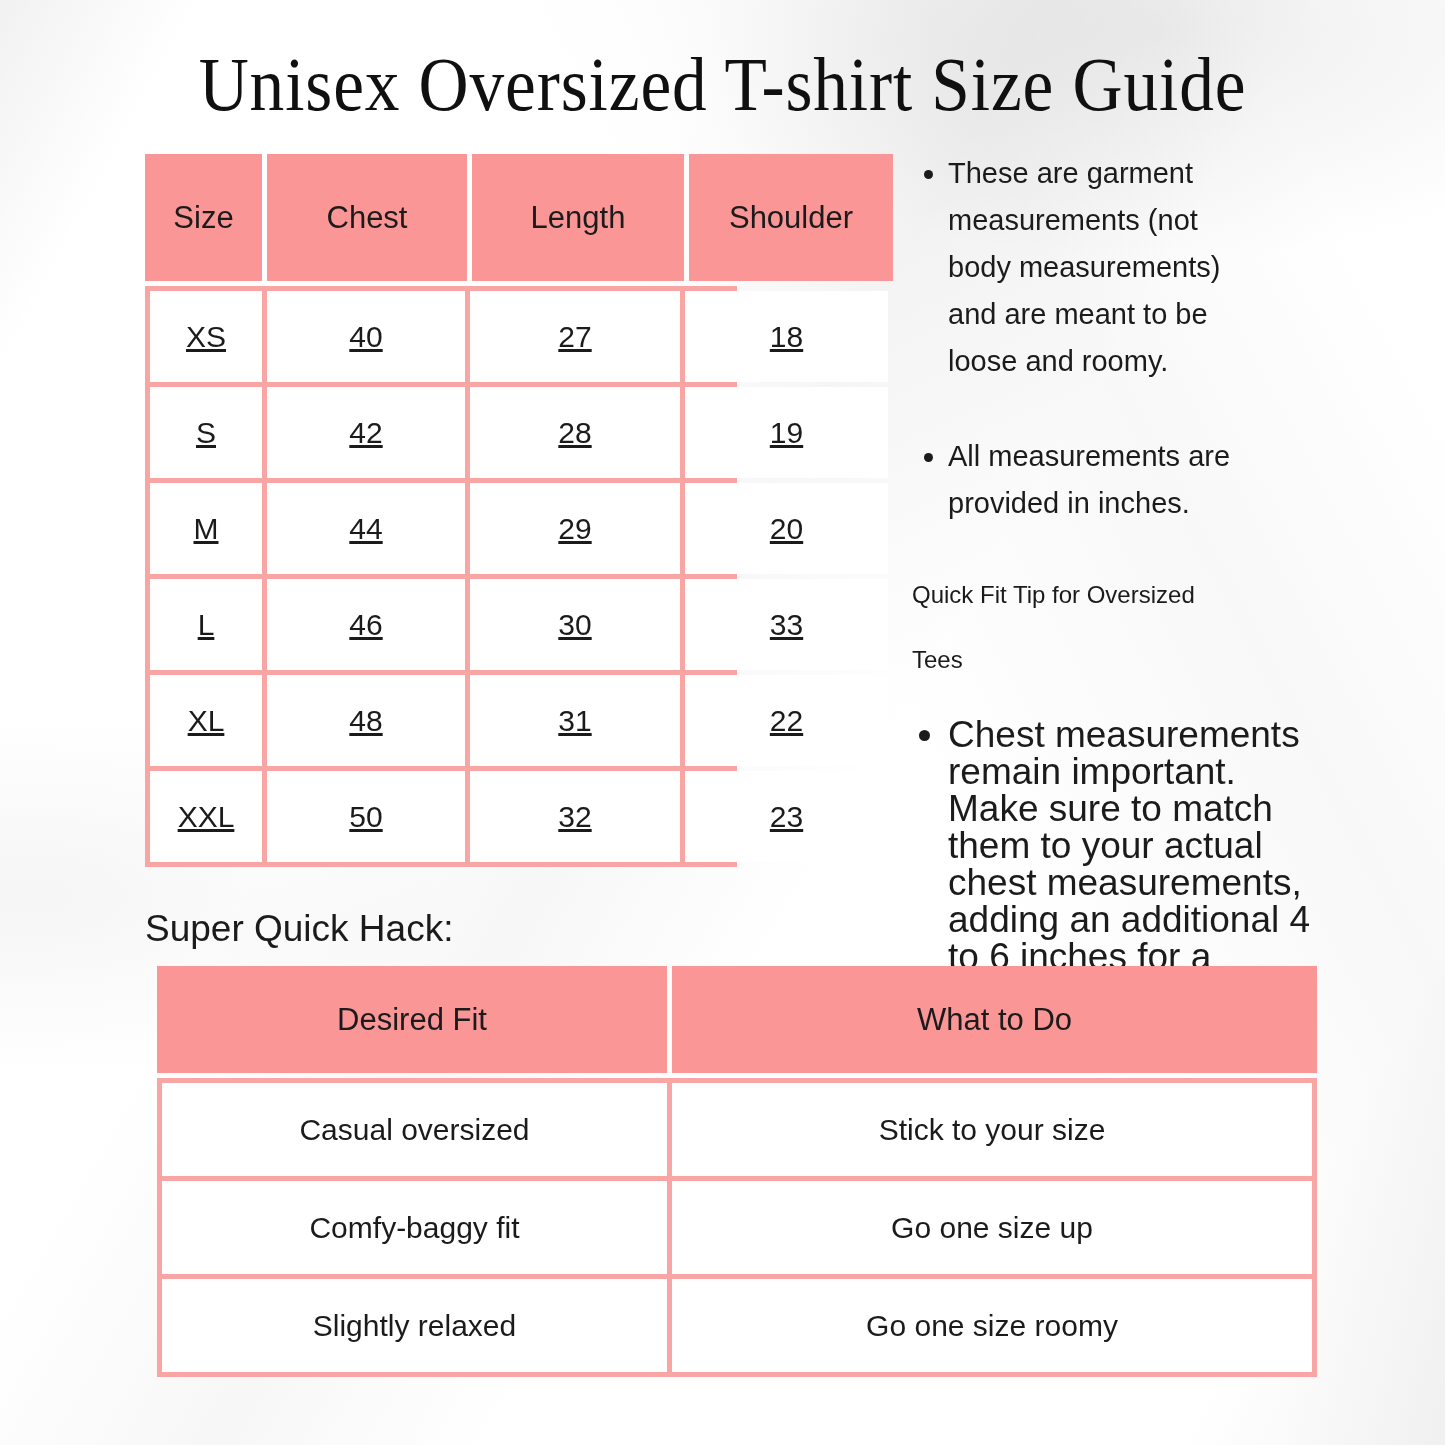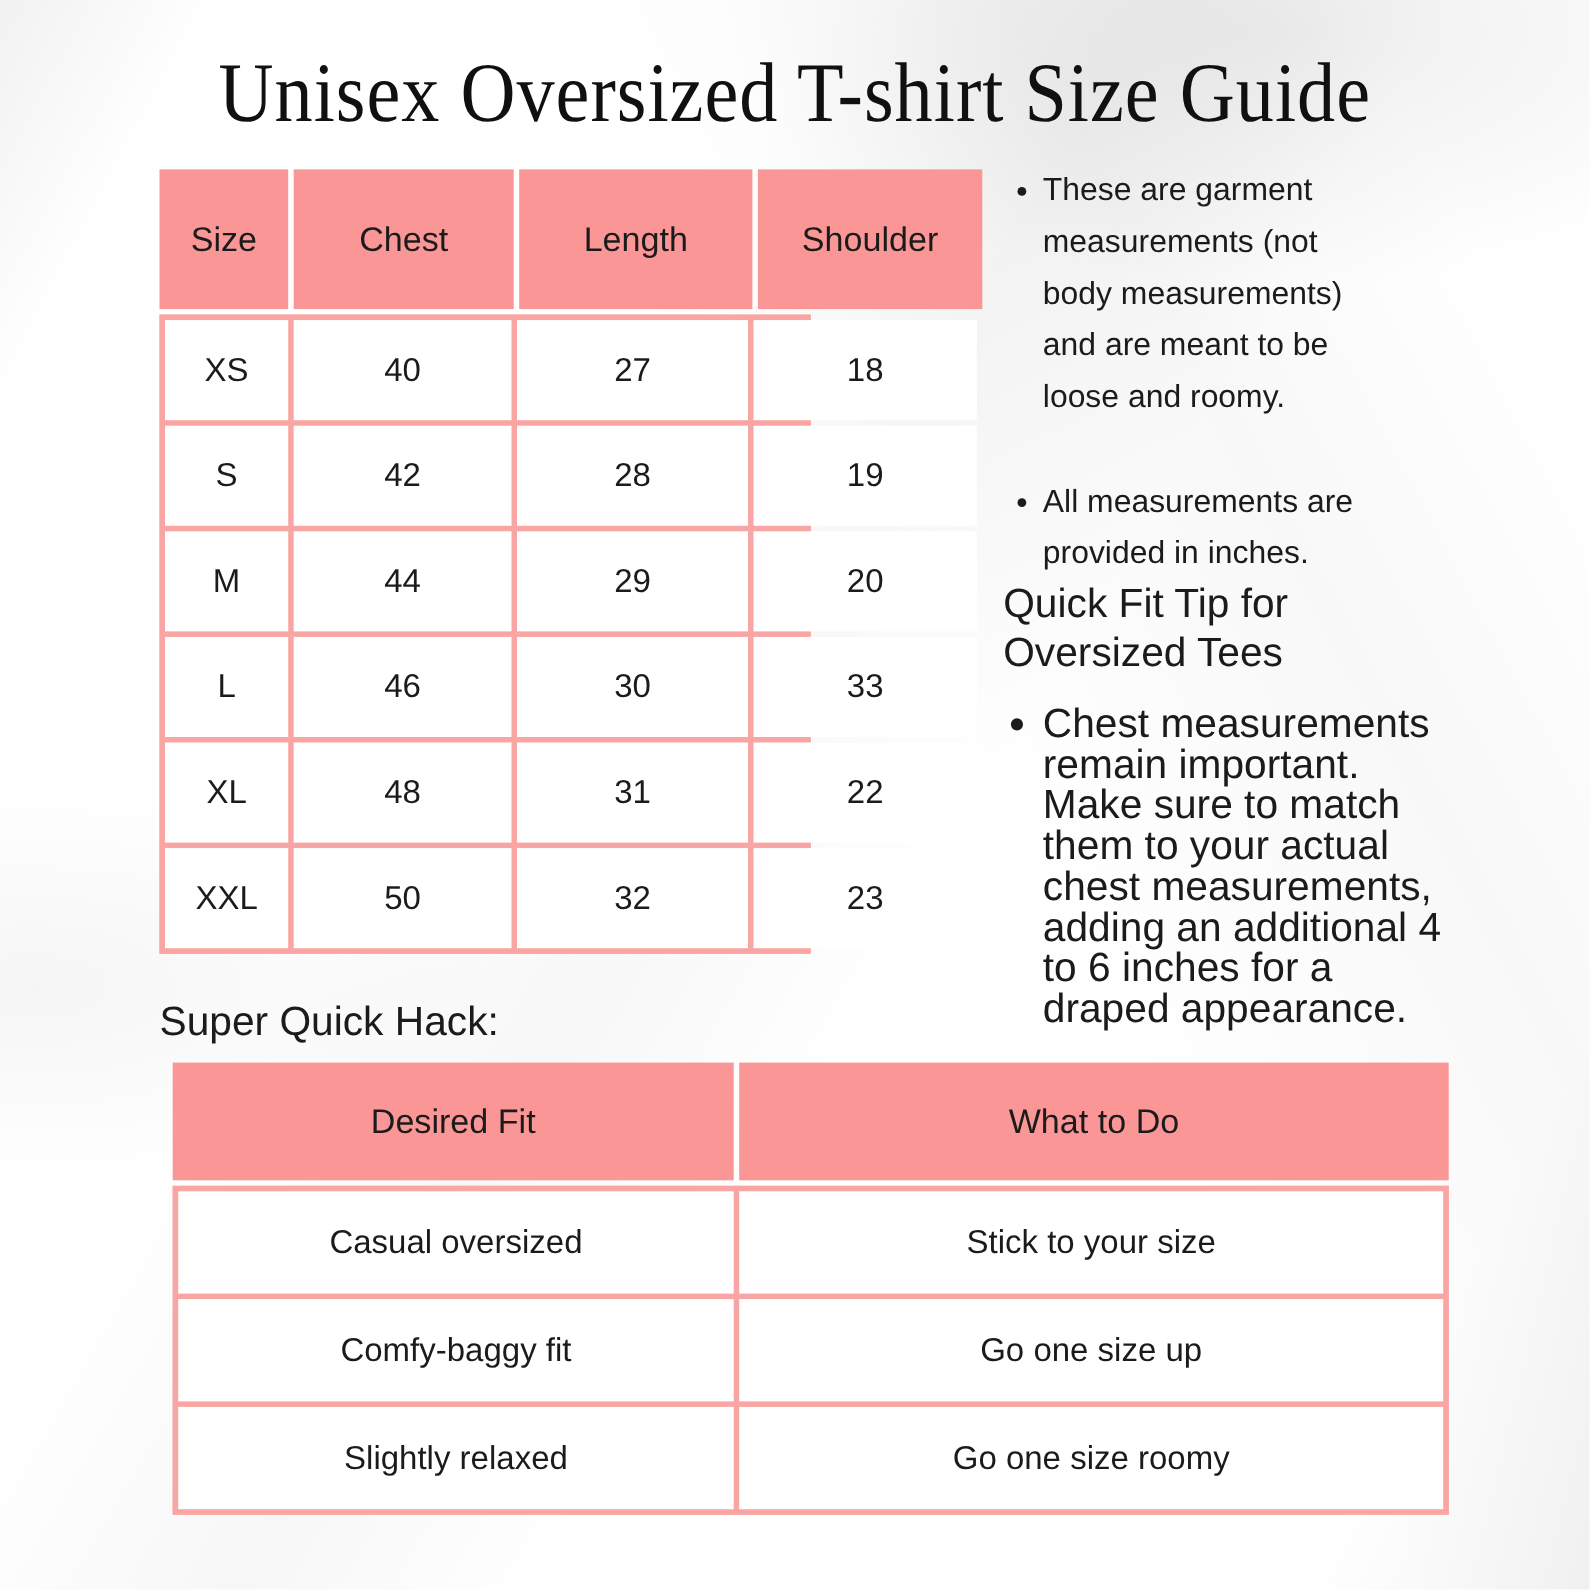--- a/index.html
+++ b/index.html
@@ -46,29 +46,30 @@
   }
   .stable .body{
     margin-top:5px;
     display:grid; grid-template-columns:112px 198px 210px 203px; gap:5px;
     background:var(--pink-grid); border:5px solid var(--pink-grid);
   }
   .stable .body .cell{
     height:91px; background:#fff;
     display:flex; align-items:center; justify-content:center;
     font-size:30px;
+    text-decoration:underline;
   }
   
   .notes{position:absolute; left:912px; top:150px; width:410px;}
   .notes ul{list-style:disc; padding-left:36px;}
   .notes ul.main{width:345px; font-size:29px; line-height:47px; font-weight:500;}
   .notes ul.main li + li{margin-top:48px;}
   .tip-heading{
-    width:330px;
-    font-size:37px; line-height:44px; font-weight:500;
+    margin-top:35px; width:330px;
+    font-size:24px; line-height:65px; font-weight:500;
   }
   .notes ul.tip{margin-top:24px; width:405px; font-size:37px; line-height:37px;}
   
   .hack-heading{
     position:absolute; left:145px; top:908px;
     font-size:37px; font-weight:500;
   }
   .htable{position:absolute; left:145px; top:966px; width:1160px;margin-left:12px;}
   .htable .head{display:grid; grid-template-columns:510px 645px; column-gap:5px;}
   .htable .head .cell{

